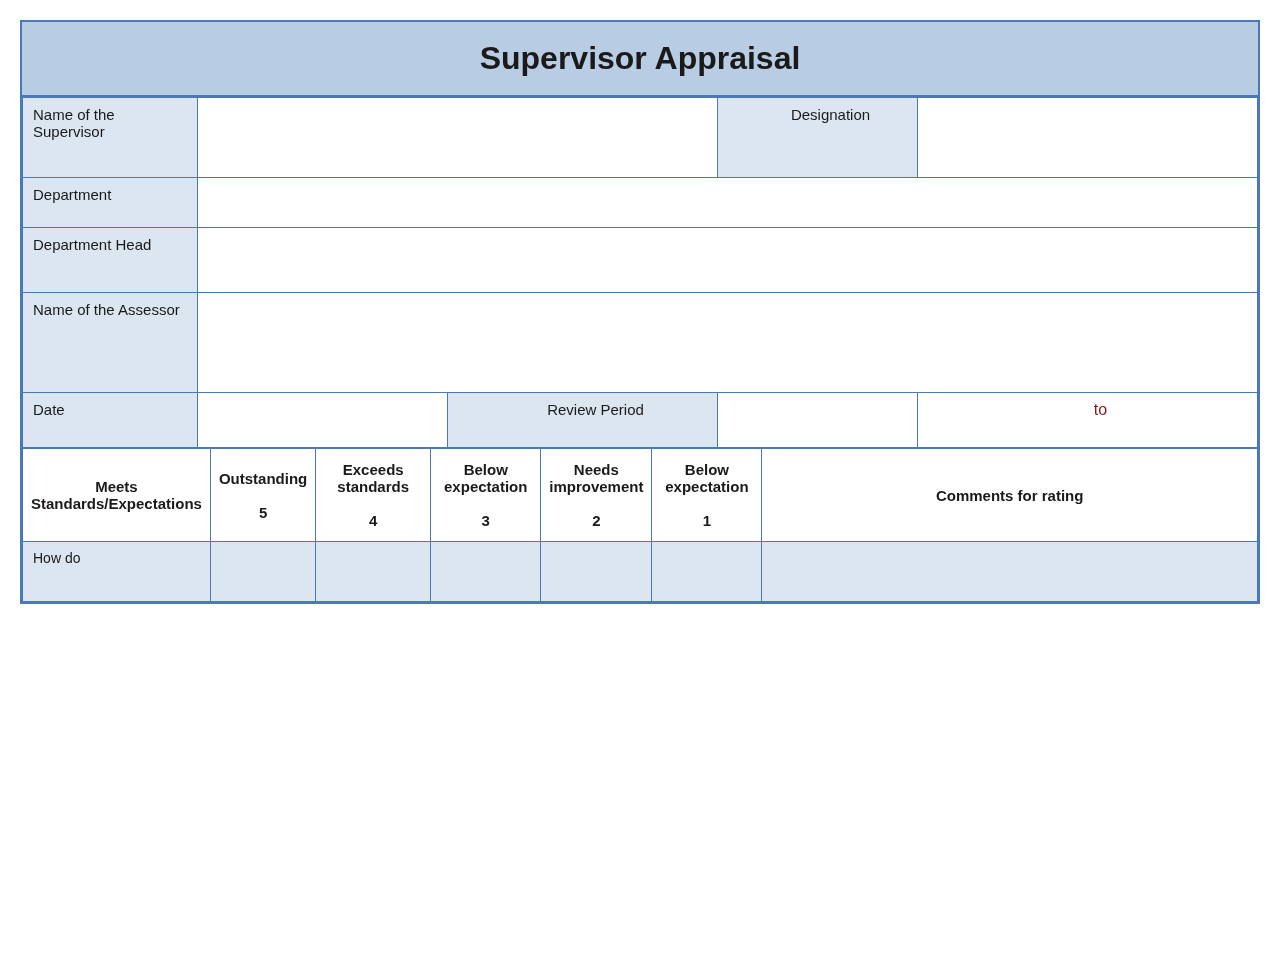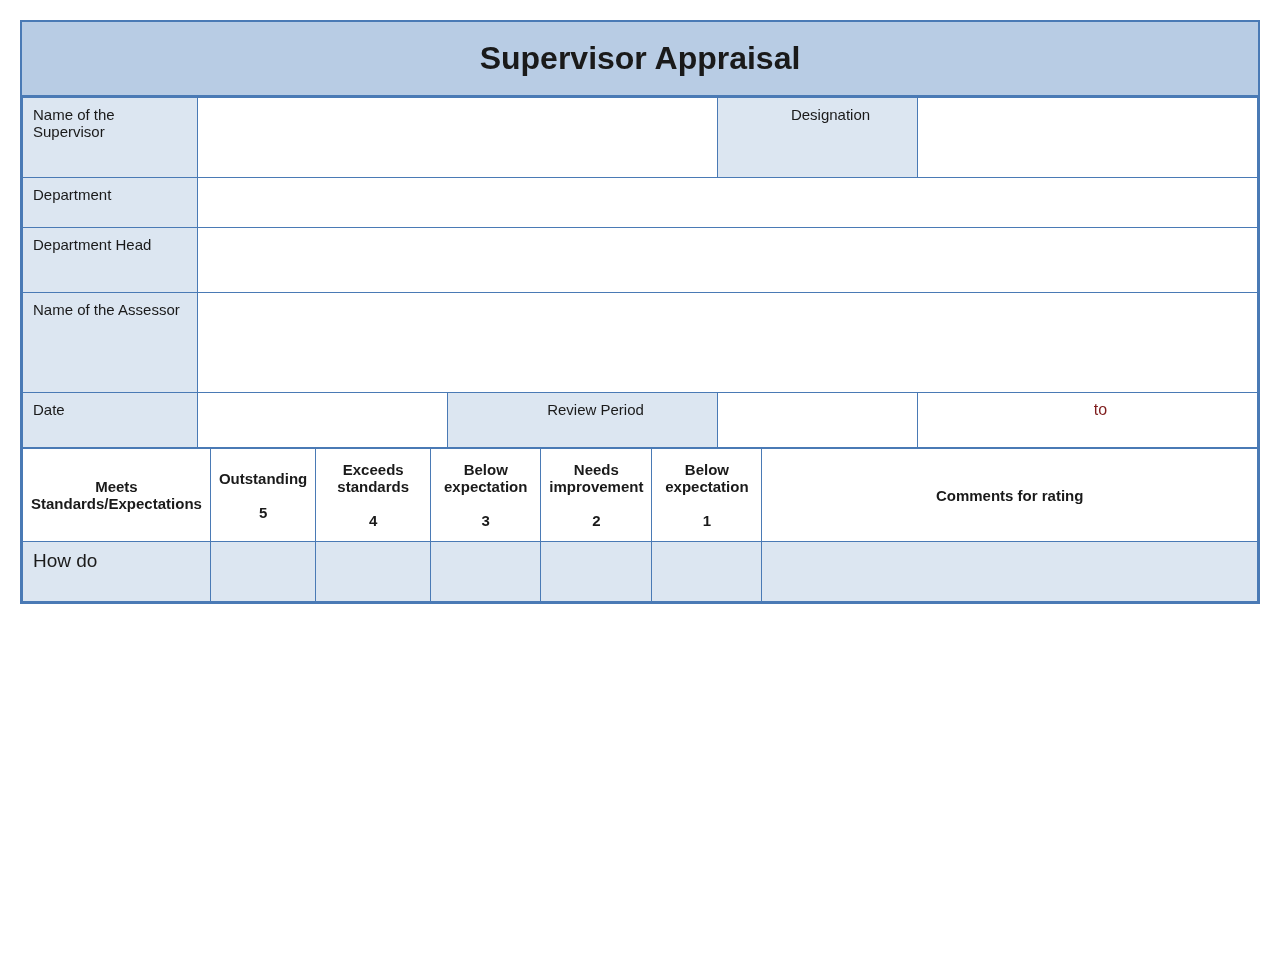--- a/index.html
+++ b/index.html
@@ -86,21 +86,21 @@
       padding: 12px 8px;
     }
 
     .rating-header-row th:first-child {
       text-align: center;
     }
 
     .how-do-row td {
       height: 60px;
       background-color: #dce6f1;
-      font-size: 19px;
+      font-size: 14px;
       color: #1a1a1a;
     }
 
     .center-text {
       text-align: center;
       padding-left: 36px;
     }
 
     .designation-label {
       background-color: #dce6f1;

